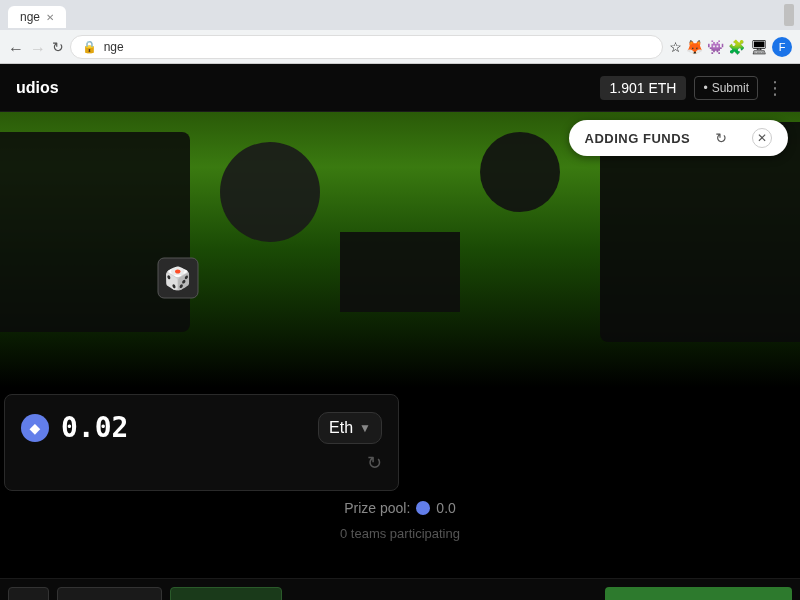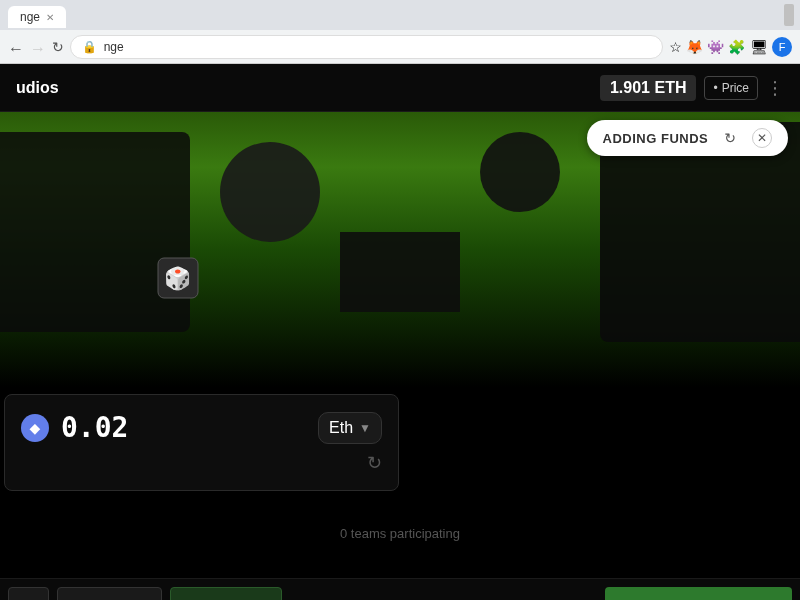--- a/index.html
+++ b/index.html
@@ -37,30 +37,30 @@
       <div style="width:20px;height:20px;border-radius:50%;background:#1a73e8;color:white;font-size:11px;display:flex;align-items:center;justify-content:center;">F</div>
     </div>
   </div>
 </div>
 
 <div style="width:800px; height:566px; background:#000; position:relative; overflow:hidden;">
 
   <div style="display:flex; align-items:center; justify-content:space-between; padding:8px 16px; height:48px; background:#0a0a0a; border-bottom:1px solid #1a1a1a; position:relative; z-index:10;">
     <span style="color:white; font-size:16px; font-weight:bold;">udios</span>
     <div style="display:flex; align-items:center; gap:8px;">
-      <div style="background:#2a2a2a; border-radius:4px; padding:4px 10px; color:white; font-size:16px; font-weight:bold;">1.901 ETH</div>
+      <div style="background:#2a2a2a; border-radius:4px; padding:4px 10px; color:white; font-size:14px; font-weight:normal;">1.901 ETH</div>
       <div style="background:transparent; border:1px solid #444; border-radius:4px; padding:4px 8px; color:#ccc; font-size:12px; display:flex; align-items:center; gap:4px;">
         <span>•</span>
-        <span style="color:#ccc; font-size:12px;">Price</span>
+        <span style="color:#ccc; font-size:12px;">Submit</span>
       </div>
       <span style="color:#888; font-size:18px; cursor:pointer;">⋮</span>
     </div>
   </div>
 
-  <div style="position:absolute; top:56px; right:12px; background:white; border-radius:20px; padding:8px 16px; display:flex; align-items:center; gap:16px; z-index:20; box-shadow:0 2px 8px rgba(0,0,0,0.4);">
+  <div style="position:absolute; top:56px; right:12px; background:white; border-radius:20px; padding:8px 16px; display:flex; align-items:center; gap:25px; z-index:20; box-shadow:0 2px 8px rgba(0,0,0,0.4);">
     <span style="font-size:13px; font-weight:bold; color:#333; letter-spacing:0.5px;">ADDING FUNDS</span>
     <span style="animation:spin 1s linear infinite; display:inline-block; font-size:14px; color:#555;">↻</span>
     <button style="background:none; border:1px solid #ccc; border-radius:50%; width:20px; height:20px; cursor:pointer; color:#555; font-size:12px; display:flex; align-items:center; justify-content:center; padding:0;">✕</button>
   </div>
 
   <div style="position:absolute; top:48px; left:0; right:0; height:275px; background:linear-gradient(180deg, #2a5a08 0%, #3a7a10 20%, #1a4a05 50%, #000 100%); overflow:hidden;">
 
     <div style="position:absolute; left:-10px; top:20px; width:200px; height:200px; background:#0a0a0a; border-radius:8px; opacity:0.85;"></div>
     <div style="position:absolute; right:-20px; top:10px; width:220px; height:220px; background:#0a0a0a; border-radius:8px; opacity:0.9;"></div>
     <div style="position:absolute; left:220px; top:30px; width:100px; height:100px; border-radius:50%; background:#1a1a1a; opacity:0.9;"></div>
@@ -82,20 +82,25 @@
       <div style="background:#1a1a1a; border:1px solid #333; border-radius:10px; color:white; font-size:16px; padding:6px 10px; display:flex; align-items:center; gap:6px; cursor:pointer; margin-left:auto;">
         <span>Eth</span>
         <span style="color:#888; font-size:12px;">▼</span>
       </div>
     </div>
     <div style="display:flex; justify-content:flex-end; margin-top:8px;">
       <span style="animation:spin 1s linear infinite; display:inline-block; font-size:18px; color:#555;">↻</span>
     </div>
   </div>
 
+  <div style="position:absolute; top:436px; left:0; right:0; display:flex; align-items:center; justify-content:center; gap:6px; color:#888; font-size:14px;">
+    <span>Prize pool:</span>
+    <div style="width:14px; height:14px; background:#627eea; border-radius:50%; display:inline-block;"></div>
+    <span>0.0</span>
+  </div>
 
   <div style="position:absolute; top:462px; left:0; right:0; text-align:center; color:#555; font-size:13px;">
     <span>0 teams participating</span>
   </div>
 
   <div style="position:absolute; bottom:0; left:0; right:0; height:52px; display:flex; align-items:center; background:#0a0a0a; border-top:1px solid #1a1a1a; padding:0 8px; gap:8px;">
     <button style="height:36px; border-radius:4px; border:1px solid #333; background:#1a1a1a; color:white; cursor:pointer; font-size:13px; font-weight:bold; padding:0 16px;">s</button>
     <button style="height:36px; border-radius:4px; border:1px solid #333; background:#1a1a1a; color:white; cursor:pointer; font-size:13px; font-weight:bold; padding:0 16px;">Add judges</button>
     <button style="height:36px; border-radius:4px; border:1px solid #2a5a2a; background:#1a3a1a; color:white; cursor:pointer; font-size:13px; font-weight:bold; padding:0 16px;">Enter a team</button>
     <button style="height:36px; border-radius:4px; border:none; background:#2d7a2d; color:white; cursor:pointer; font-size:13px; font-weight:bold; padding:0 20px; margin-left:auto;">Submit Challenge Entry</button>

